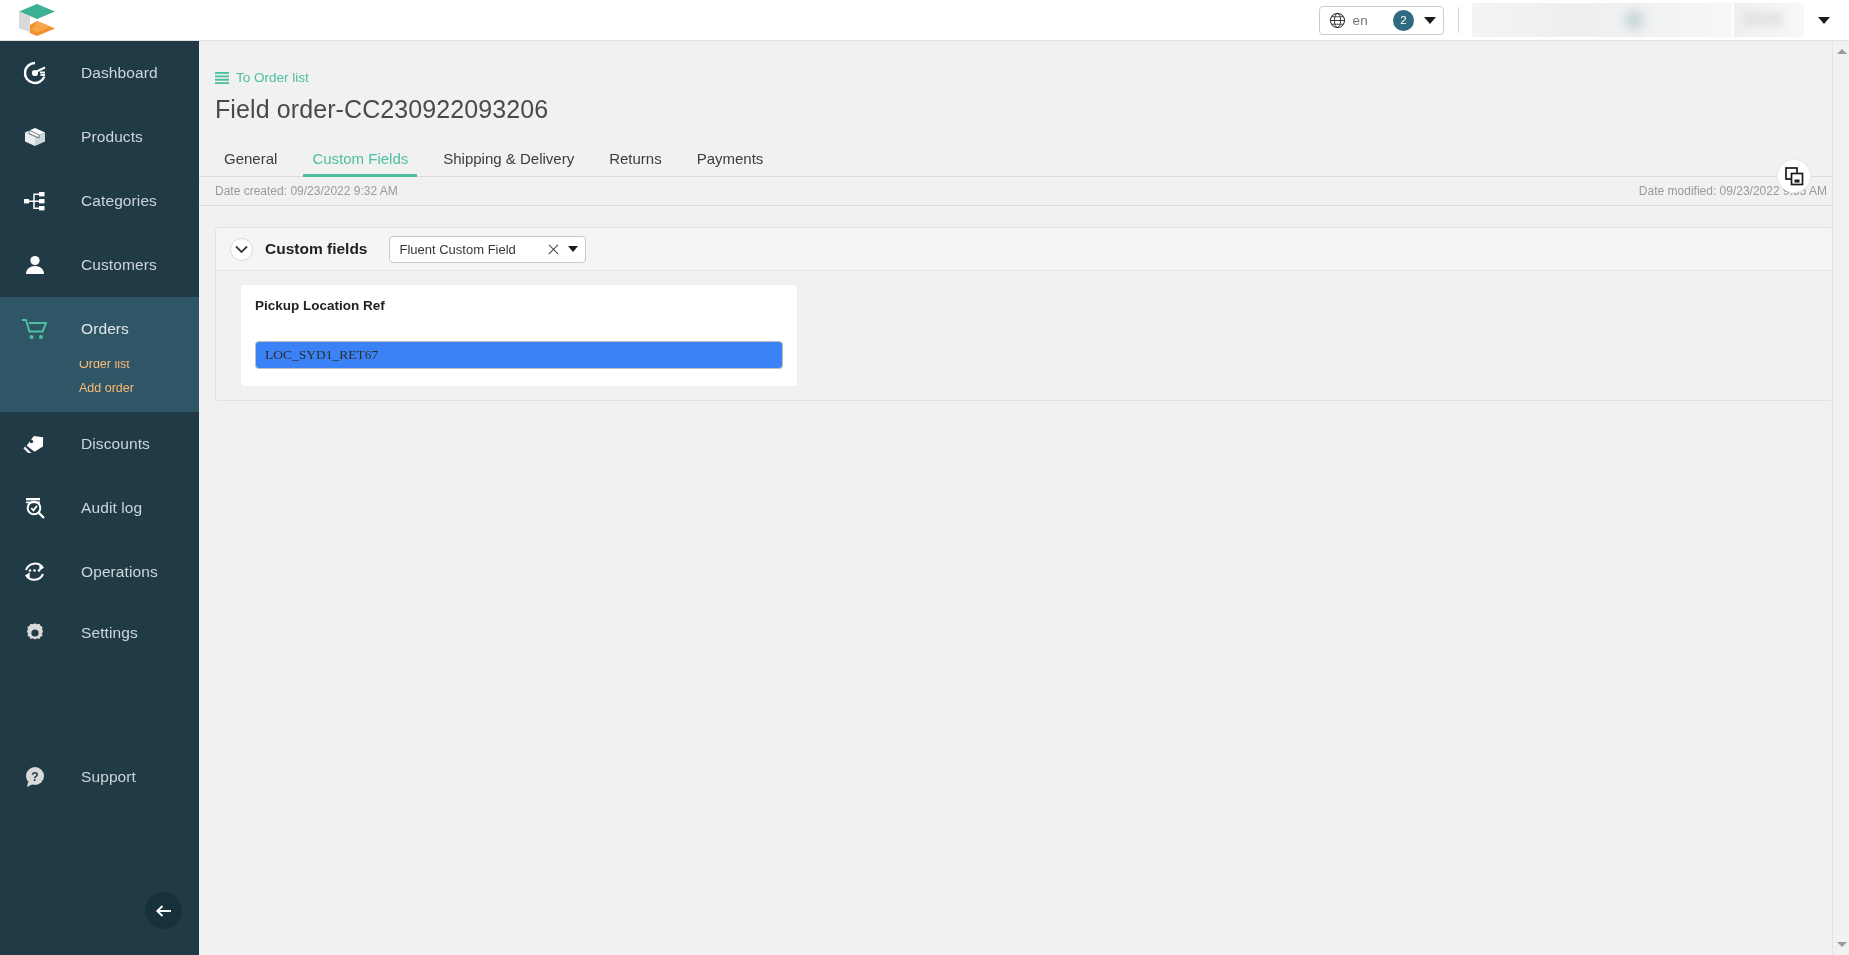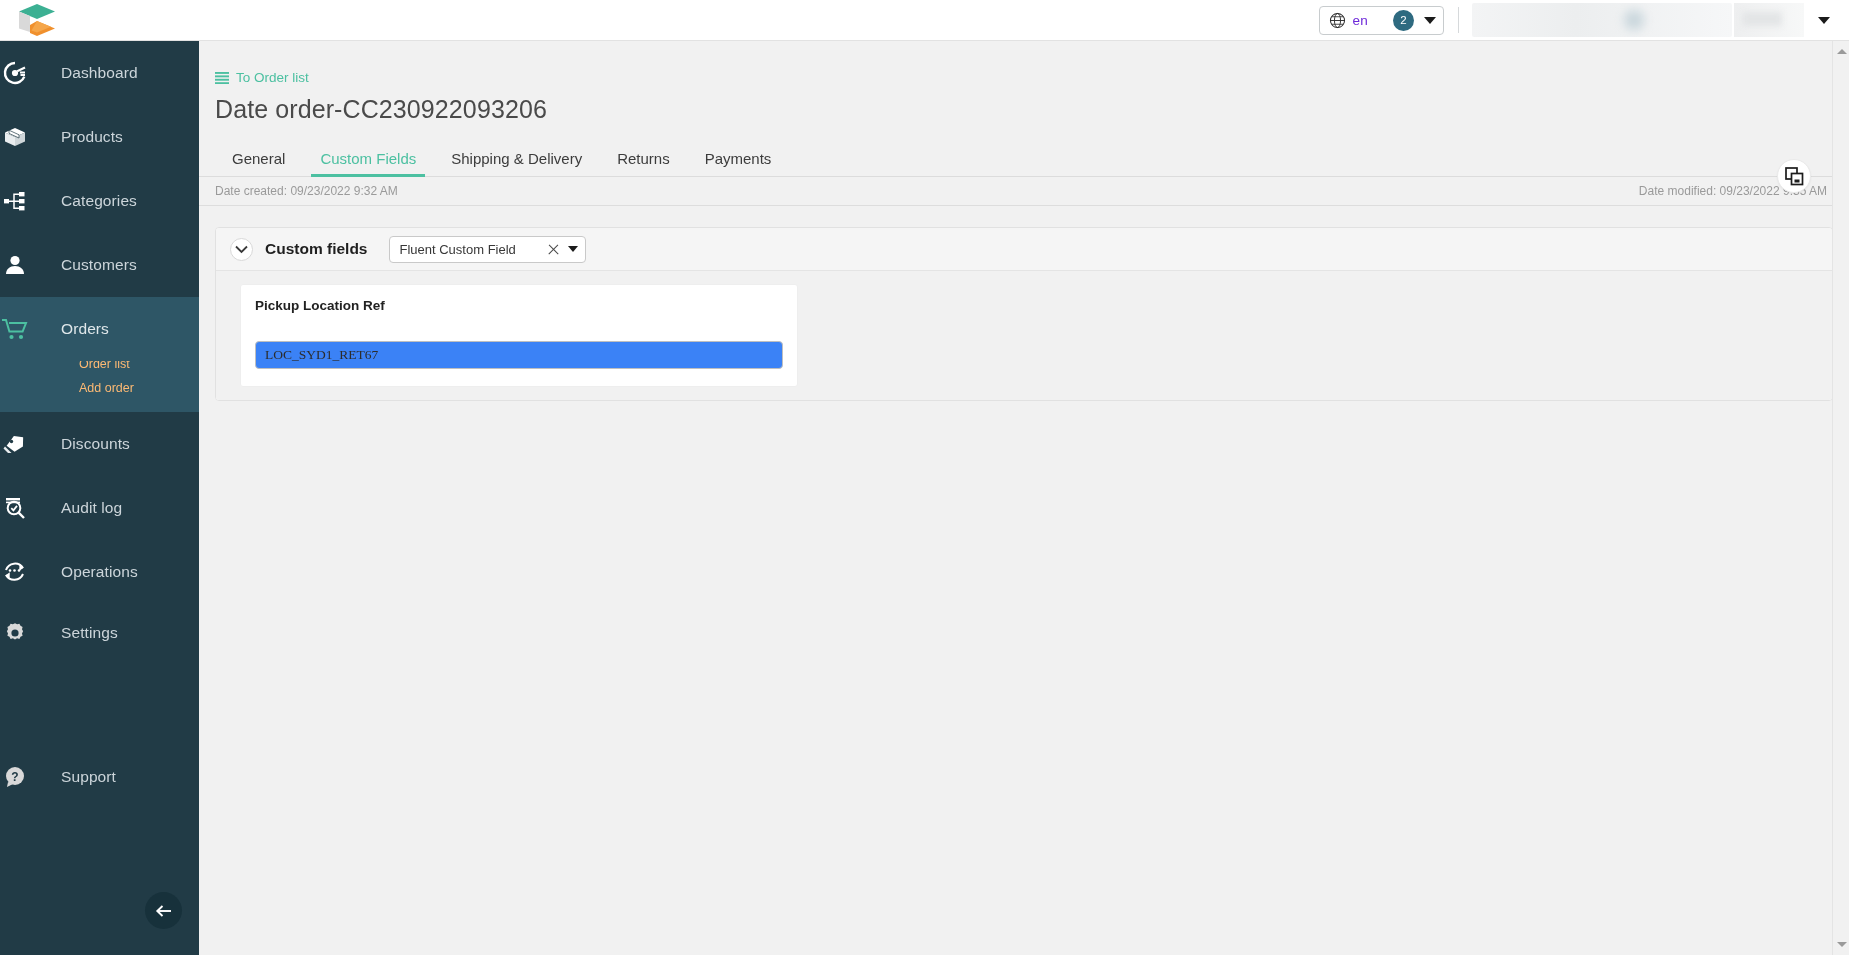--- a/index.html
+++ b/index.html
@@ -35,21 +35,21 @@
     border: 1px solid #c8ccce;
     border-radius: 4px;
     display: flex; align-items: center;
     padding: 0 7px 0 9px;
     gap: 7px;
     background: #fff;
     cursor: pointer;
   }
   .globe { width: 17px; height: 17px; display: block; }
   .lang-label {
-    font-size: 13.5px; color: #6d28d9; letter-spacing: 0.2px;
+    font-size: 13.5px; color: #737373; letter-spacing: 0.2px;
   }
   .lang-badge {
     width: 21px; height: 21px; border-radius: 50%;
     background: #2e6a80; color: #ffffff;
     font-size: 11.5px;
     display: flex; align-items: center; justify-content: center;
     margin-left: 18px;
   }
   .caret-down {
     width: 0; height: 0;
@@ -93,21 +93,21 @@
   
   .sidebar {
     position: absolute; top: 41px; left: 0;
     width: 199px; height: 914px;
     background: #213b46;
   }
   .nav-item {
     position: relative;
     display: flex; align-items: center;
     height: 64px;
-    padding-left: 0;
+    padding-left: 20px;
     cursor: pointer;
     color: #c9d3d8;
   }
   .nav-item .nav-ico {
     width: 30px; height: 30px;
     display: flex; align-items: center; justify-content: center;
     flex: 0 0 30px;
   }
   .nav-item .nav-label {
     font-size: 15.5px;
@@ -159,21 +159,21 @@
   .page-title {
     padding: 10px 0 0 16px;
     font-size: 25px;
     color: #4a4a4a;
     font-weight: normal;
     letter-spacing: 0.1px;
   }
 
   .tabs {
     display: flex; align-items: flex-end;
-    padding-left: 24px;
+    padding-left: 16px;
     margin-top: 18px;
     border-bottom: 1px solid #dcdcdc;
     height: 35px;
   }
   .tab {
     font-size: 15px;
     color: #3c3c3c;
     padding: 0 9px 9px 9px;
     margin-right: 17px;
     cursor: pointer;
@@ -492,21 +492,21 @@
   <div class="breadcrumb">
     <svg class="bc-icon" viewBox="0 0 14 12">
       <rect x="0" y="0" width="14" height="1.9" fill="#4cc0a1"></rect>
       <rect x="0" y="3.4" width="14" height="1.9" fill="#4cc0a1"></rect>
       <rect x="0" y="6.8" width="14" height="1.9" fill="#4cc0a1"></rect>
       <rect x="0" y="10.2" width="14" height="1.8" fill="#4cc0a1"></rect>
     </svg>
     <span class="bc-text">To Order list</span>
   </div>
 
-  <div class="page-title">Date order-CC230922093206</div>
+  <div class="page-title">Field order-CC230922093206</div>
 
   <div class="tabs">
     <div class="tab">General</div>
     <div class="tab active">Custom Fields</div>
     <div class="tab">Shipping &amp; Delivery</div>
     <div class="tab">Returns</div>
     <div class="tab">Payments</div>
   </div>
 
   <div class="date-row">

